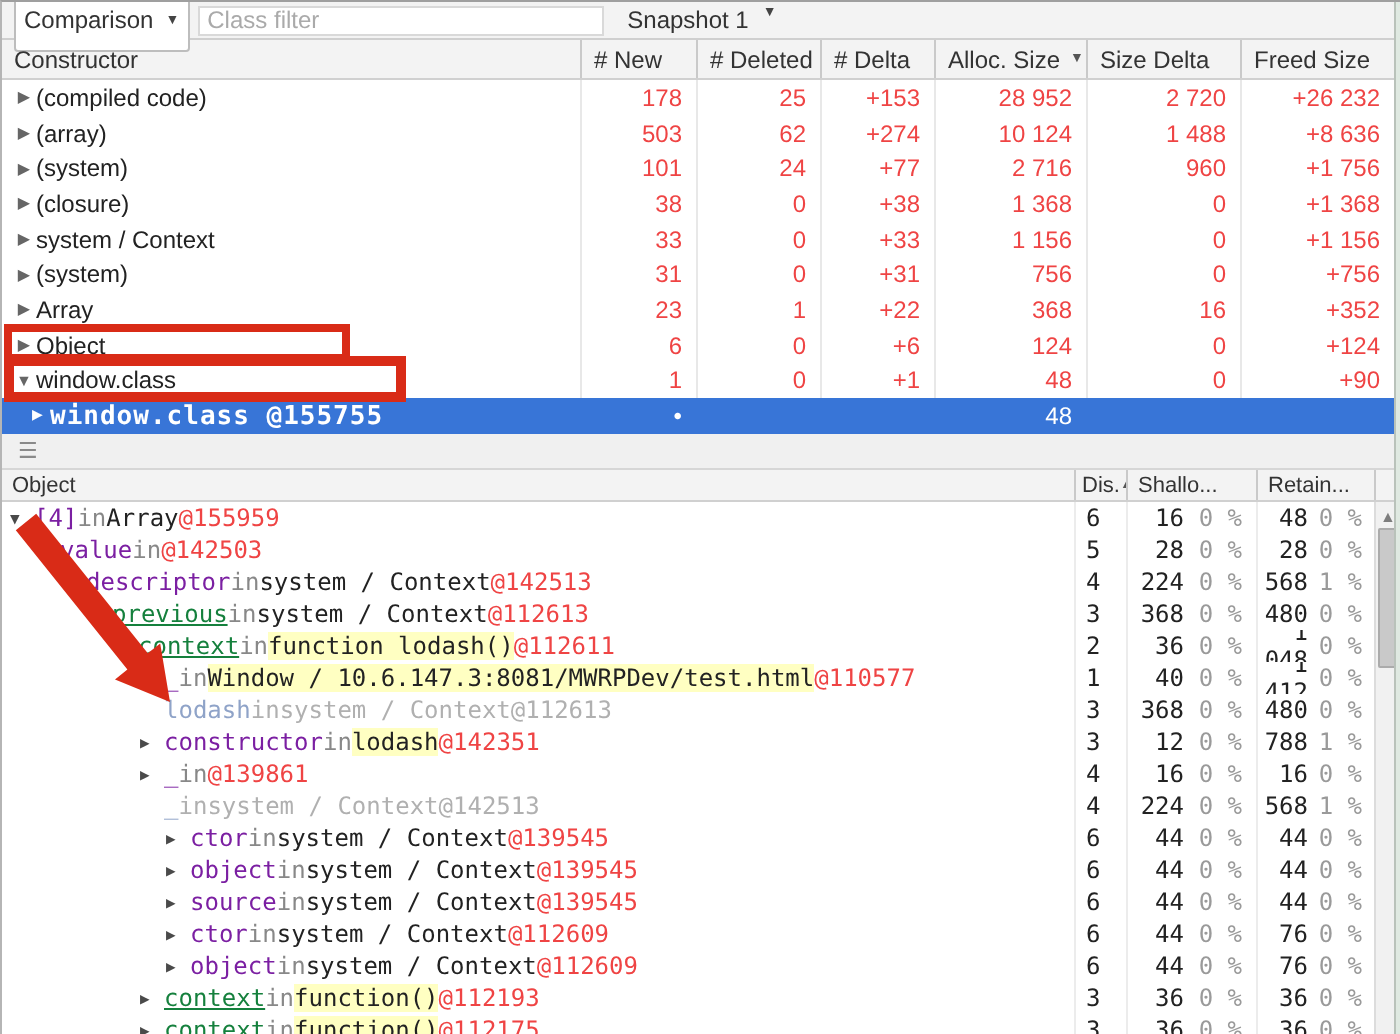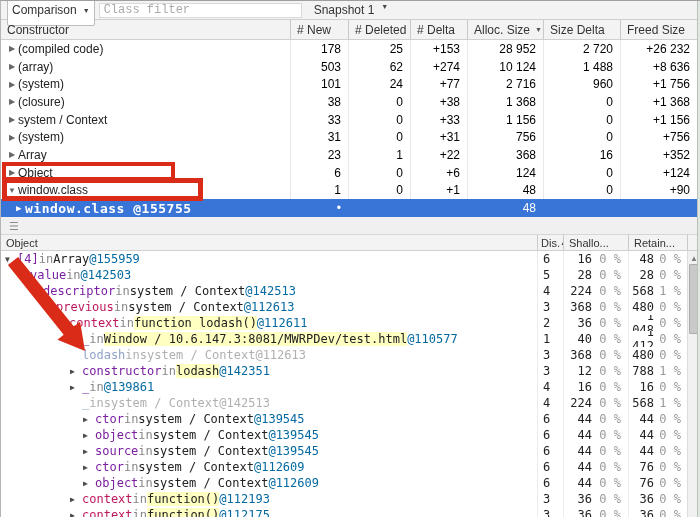--- a/index.html
+++ b/index.html
@@ -4,34 +4,34 @@
 <style>
   * { margin:0; padding:0; box-sizing:border-box; }
   html,body { width:700px; height:517px; overflow:hidden; }
   body { font-family:"Liberation Sans", sans-serif; background:#fff; color:#222; }
   .app { position:relative; width:700px; height:517px; border-left:1px solid #b5b5b5; border-top:1px solid #9f9f9f; background:#fff; overflow:hidden; }
 
   
   .toolbar { height:19px; background:#f3f3f3; border-bottom:1px solid #cfcfcf; display:flex; align-items:center; }
   .combo { display:flex; align-items:center; height:32px; background:#fff; border:1px solid #bdbdbd; border-radius:2px; margin-left:6px; padding:0 4px; font-size:12px; color:#333; gap:6px; }
   .combo .caret, .menucombo .caret { font-size:7px; color:#444; }
-  .filter-input { height:15px; width:203px; margin-left:4px; border:1px solid #d9d9d9; background:#fff; font-size:12px; padding:0 4px; color:#0369a1; font-family:Liberation Mono, monospace; }
+  .filter-input { height:15px; width:203px; margin-left:4px; border:1px solid #d9d9d9; background:#fff; font-size:12px; padding:0 4px; color:#0369a1; font-family:Liberation Sans, sans-serif; }
   .filter-input::placeholder { color:#aaa; }
   .menucombo { display:flex; align-items:flex-start; gap:7px; margin-left:8px; font-size:12px; color:#333; padding:0 4px; }
 
   
   .grid-cols { display:grid; grid-template-columns:290px 58px 62px 57px 76px 77px 77px; }
   .grid-header { height:20px; background:#f3f3f3; border-bottom:1px solid #d0d0d0; }
   .grid-header .hcell { font-size:12px; color:#333; border-right:1px solid #c9c9c9; display:flex; align-items:center; padding-left:6px; overflow:hidden; white-space:nowrap; }
   .hcell .sort { font-size:7px; color:#555; margin-left:5px; }
   .grid-body { position:relative; height:176px; display:flex; flex-direction:column; }
   .grow { height:17.7px; flex:0 0 17.7px; }
   .grow .cell { border-right:1px solid #e8e8e8; font-size:12px; display:flex; align-items:center; overflow:hidden; white-space:nowrap; }
   .grow .c-name { padding-left:5px; color:#222; }
-  .grow .num { justify-content:flex-end; padding-right:7px; color:#000000; }
+  .grow .num { justify-content:flex-end; padding-right:7px; color:#ef4444; }
   .exp-tri { font-size:8px; color:#666; width:12px; flex:0 0 12px; display:inline-block; text-align:center; }
   .grow.selected { background:var(--selection); color:#fff; }
   .grow.selected .cell { border-right-color:transparent; color:#fff; }
   .grow.selected .c-name { padding-left:12px; font-family:"DejaVu Sans Mono",monospace; font-weight:bold; font-size:13px; letter-spacing:0.5px; }
   .grow.selected .exp-tri { color:#fff; font-size:9px; }
   .grid-filler { flex:1 1 auto; }
   .grid-filler .cell { border-right:1px solid #e8e8e8; height:100%; }
   .top-section { border-bottom:1px solid #a8a8a8; }
 
   
@@ -40,25 +40,25 @@
   .tree-cols { display:grid; grid-template-columns:537px 26px 65px 59px 13px; }
   .tree-header { height:16px; background:#f3f3f3; border-bottom:1px solid #d0d0d0; }
   .tree-header .hcell { font-size:11px; color:#333; border-right:1px solid #c9c9c9; display:flex; align-items:center; padding-left:5px; overflow:hidden; white-space:nowrap; }
   .tree-header .hcell.no-pad { padding-left:3px; }
   .tree-body { position:relative; height:267px; overflow:hidden; }
   .trow { height:16px; }
   .trow .tcell-obj { font-family:"DejaVu Sans Mono",monospace; font-size:12px; display:flex; align-items:center; white-space:nowrap; overflow:hidden; border-right:1px solid #ececec; }
   .trow .texp { width:12px; flex:0 0 12px; font-size:8px; color:#4a4a4a; text-align:left; }
   .tname { font-weight:normal; }
   .tname.purple { color:var(--name-purple); }
-  .tname.black { color:#be185d; }
+  .tname.black { color:#15803d;text-decoration:underline; }
   .tin { color:#888; }
   .tobj { color:#222; }
   .tobj.hl { background:var(--highlight); }
-  .tid { color:#0369a1; }
+  .tid { color:#ef4444; }
   .trow.dim .tname { color:var(--dim-name); }
   .trow.dim .tin, .trow.dim .tobj, .trow.dim .tid { color:#b0b0b0; }
   .tcell-dis { font-family:"DejaVu Sans Mono",monospace; font-size:12px; color:#222; padding-left:5px; border-right:1px solid #ececec; display:flex; align-items:center; }
   .tcell-sh, .tcell-re { font-family:"DejaVu Sans Mono",monospace; font-size:12px; display:flex; align-items:center; border-right:1px solid #ececec; overflow:hidden; }
   .tcell-sh .v { flex:0 0 28px; text-align:right; color:#222; overflow:hidden; }
   .tcell-sh .p { flex:1 1 auto; text-align:right; padding-right:7px; color:#9a9a9a; }
   .tcell-re .v { flex:0 0 25px; text-align:right; color:#222; overflow:hidden; direction:rtl; }
   .tcell-re .p { flex:1 1 auto; text-align:right; padding-right:6px; color:#9a9a9a; }
 
   

